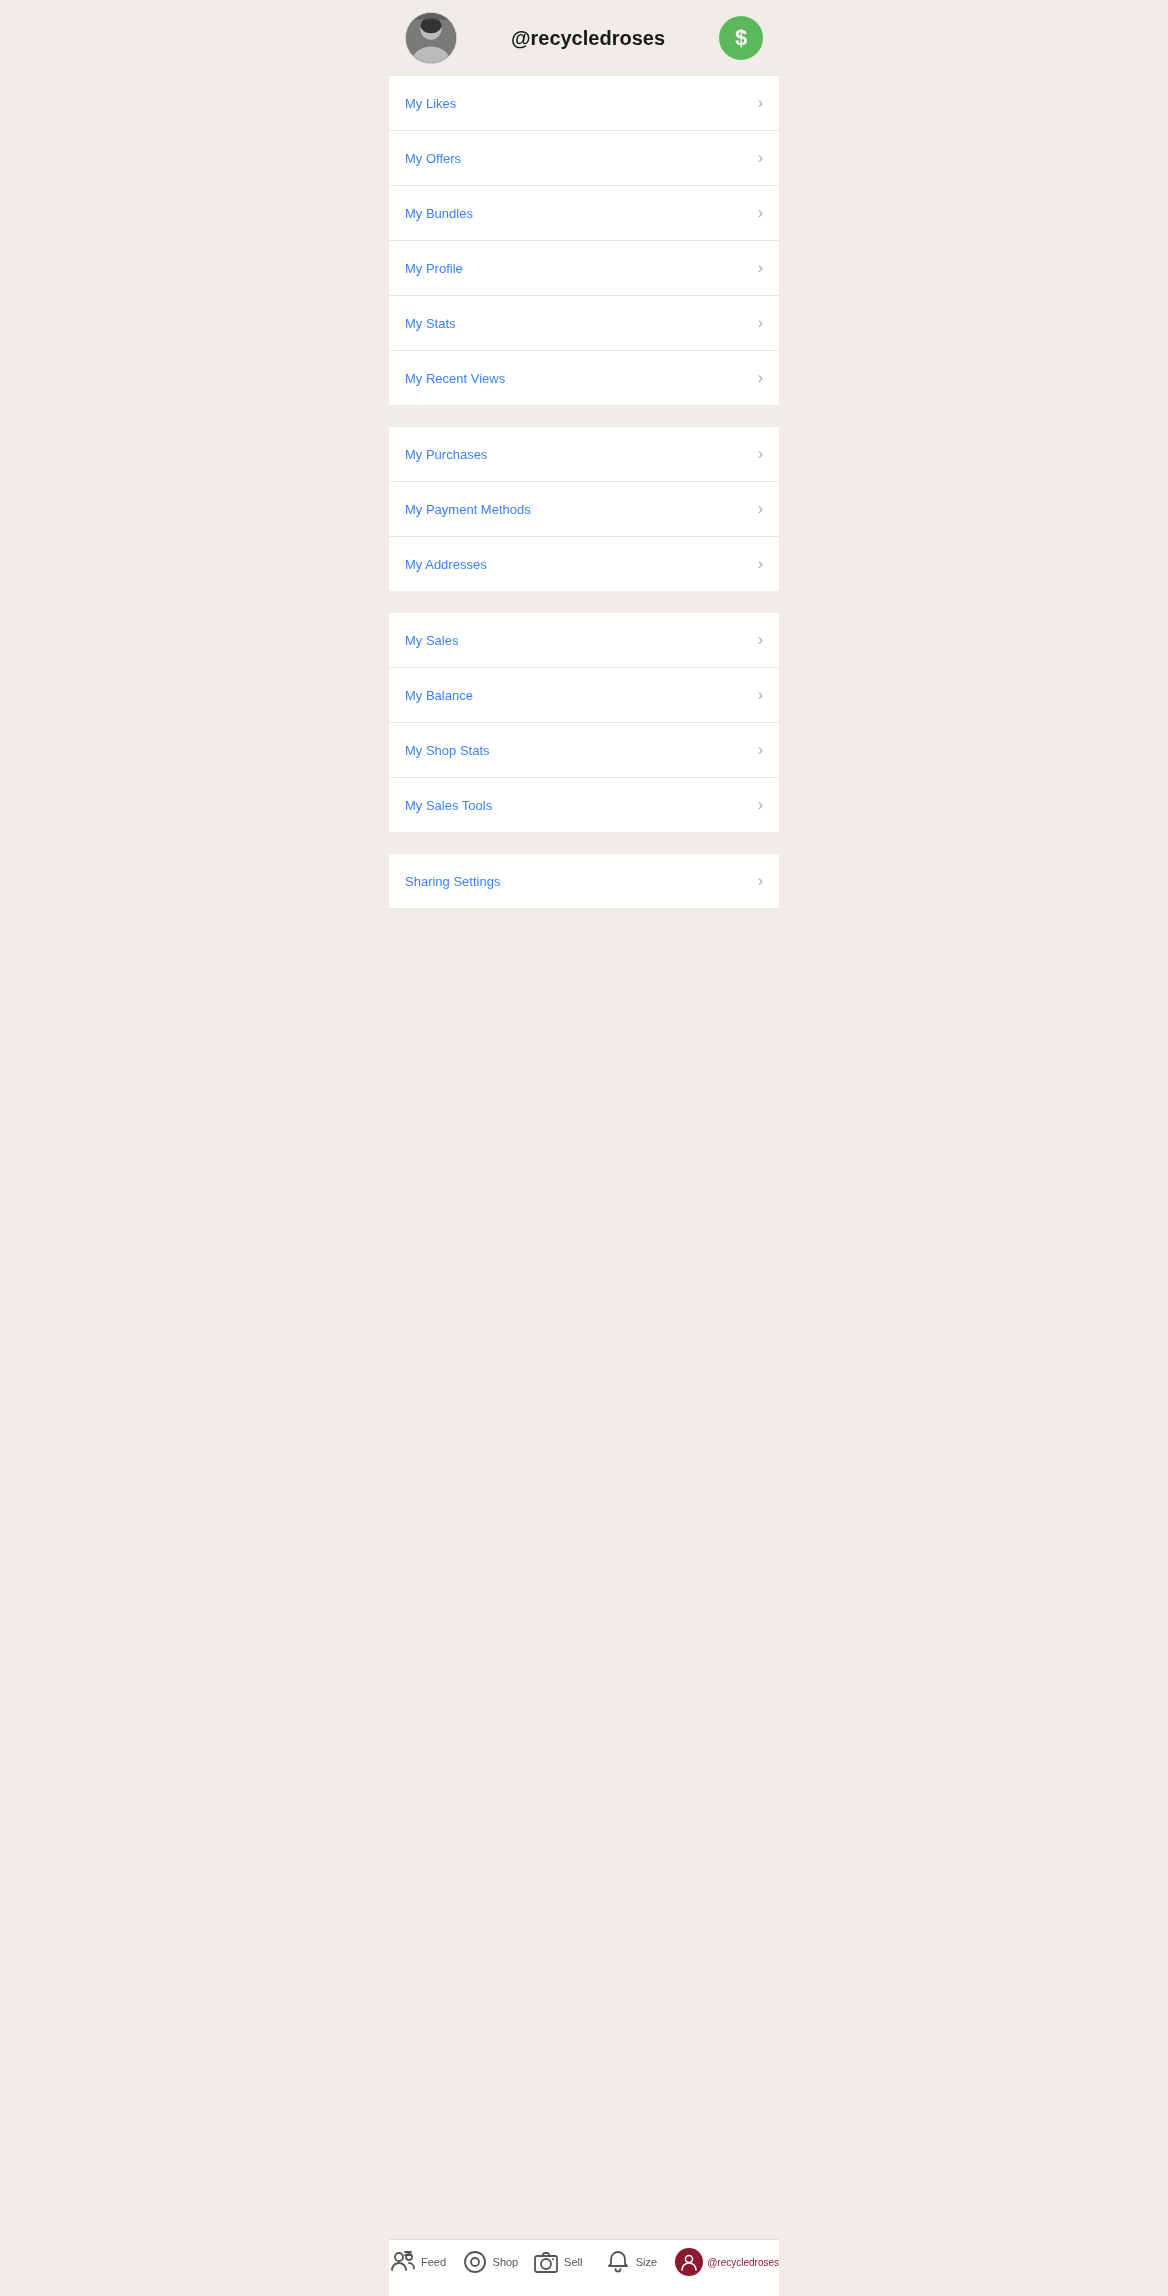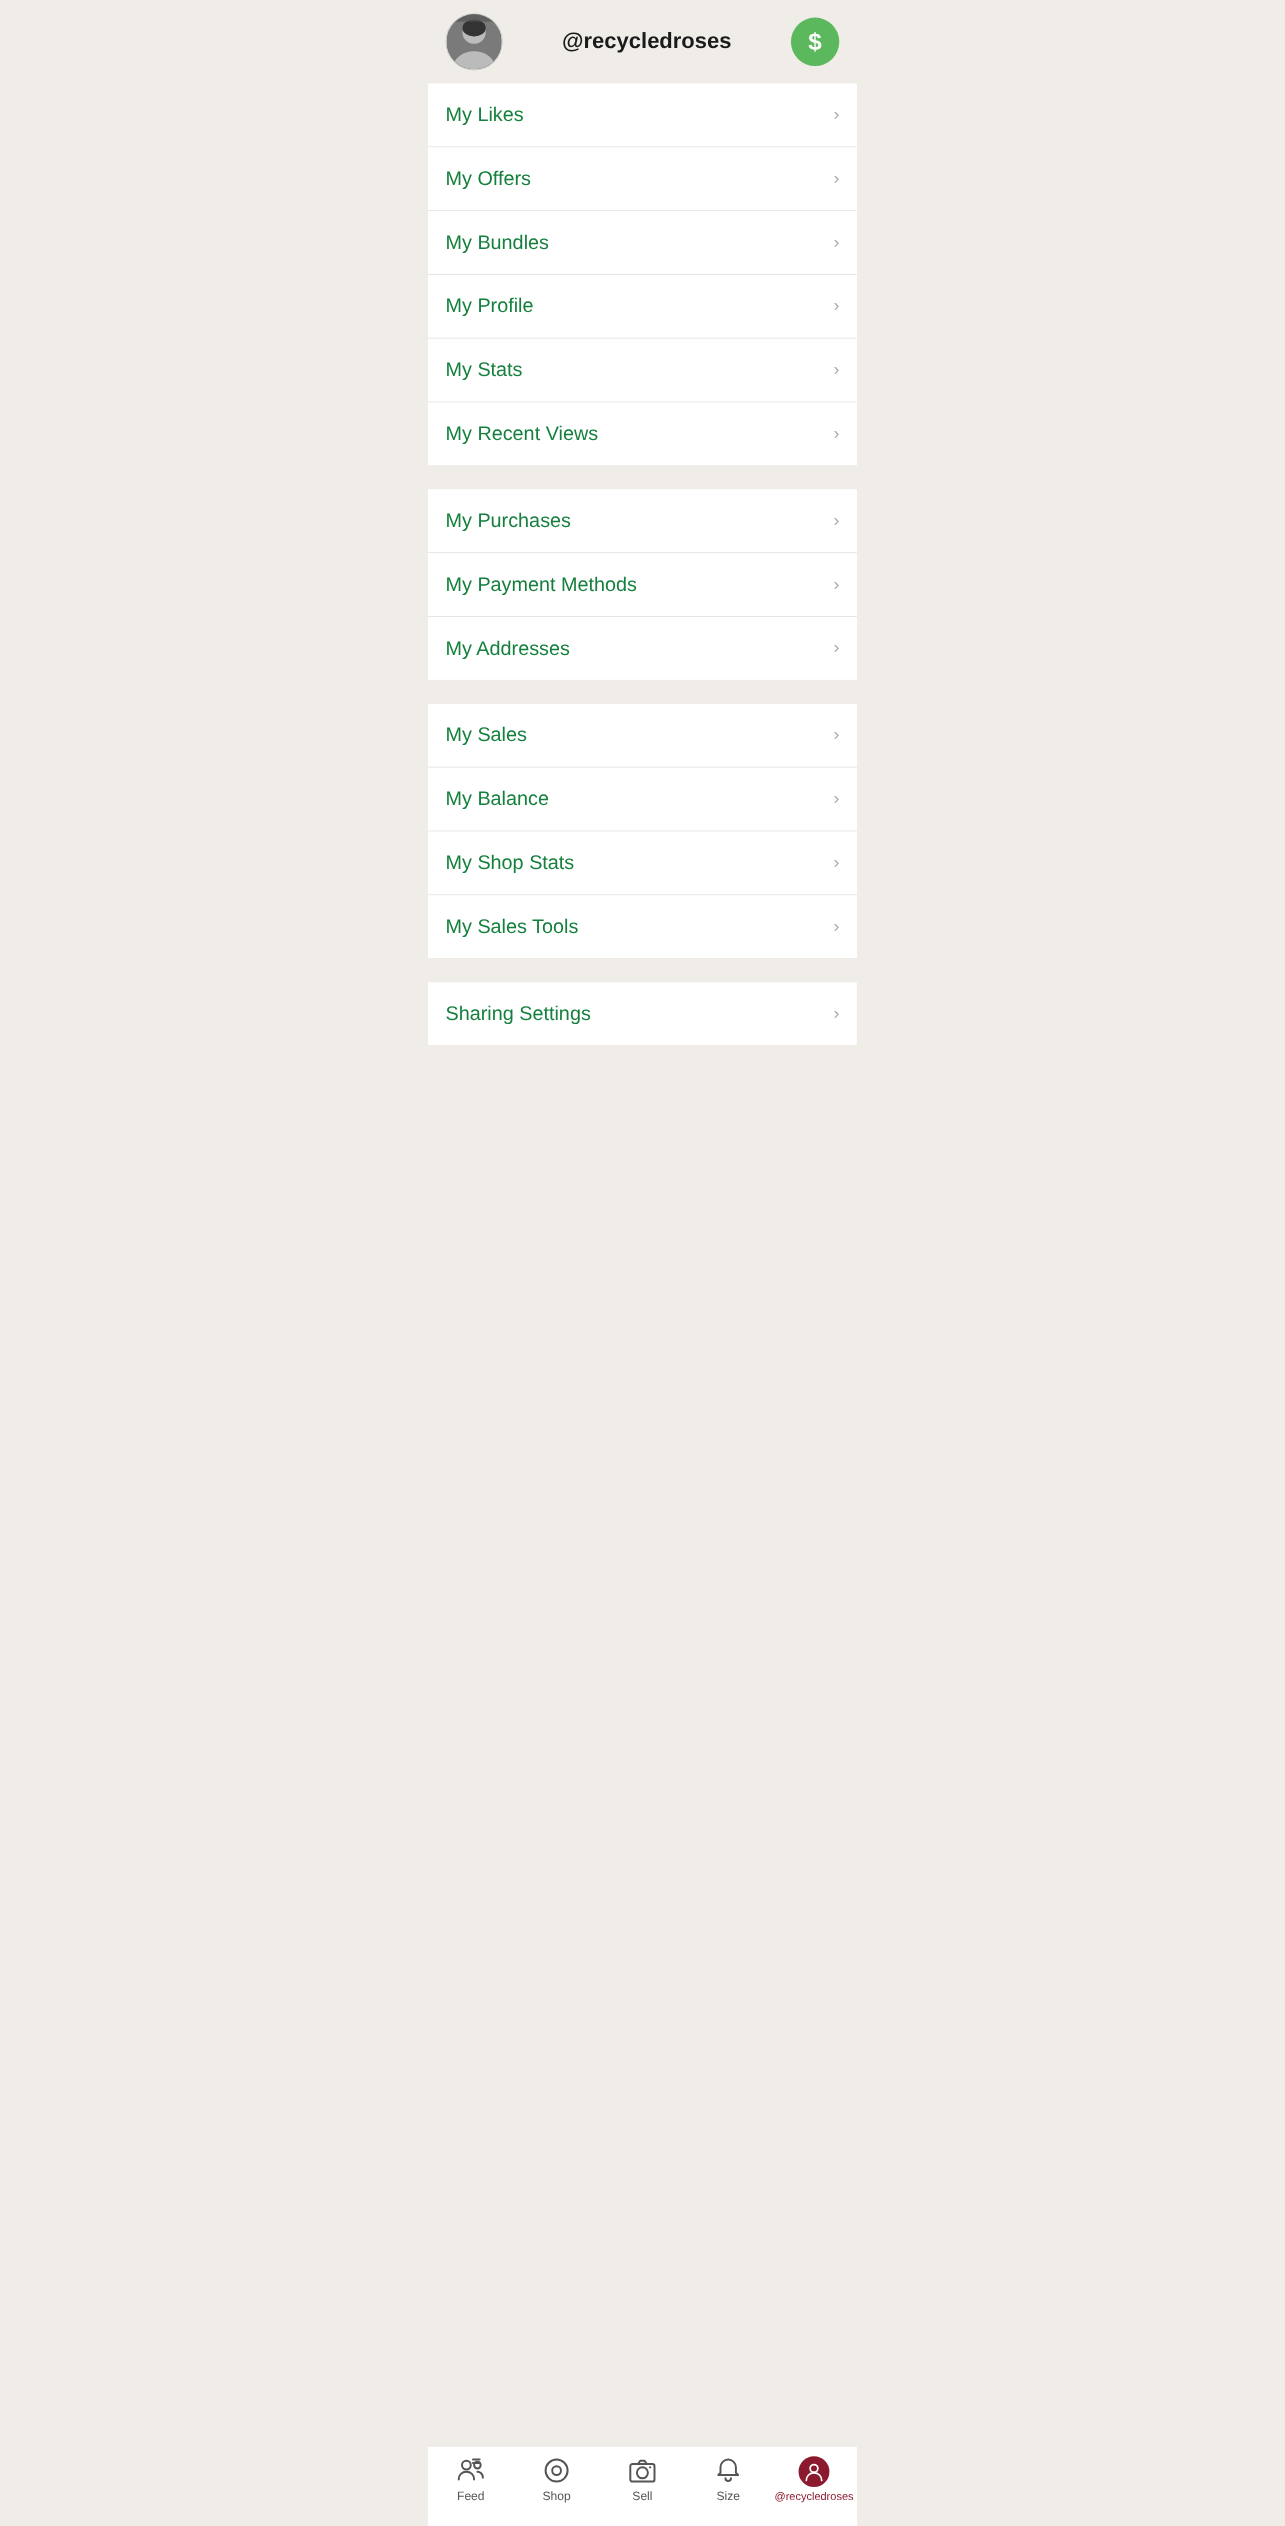--- a/index.html
+++ b/index.html
@@ -75,22 +75,22 @@
       background-color: #ffffff;
       cursor: pointer;
     }
 
     .menu-item:last-child {
       border-bottom: none;
       align-items: center;
     }
 
     .menu-item-label {
-      font-size: 18px;
-      color: #15803d;
+      font-size: 13px;
+      color: #3b82f6;
       font-weight: 400;
     }
 
     .chevron {
       color: #aaa;
       font-size: 16px;
       font-weight: 300;
     }
 
     
@@ -104,21 +104,21 @@
       border-top: 1px solid #e0ddd8;
       display: flex;
       align-items: center;
       justify-content: space-around;
       padding: 8px 0 20px;
       z-index: 100;
     }
 
     .nav-item {
       display: flex;
-      flex-direction: column;
+      flex-direction: row;
       align-items: center;
       gap: 4px;
       flex: 1;
       cursor: pointer;
     }
 
     .nav-icon {
       width: 28px;
       height: 28px;
       display: flex;

